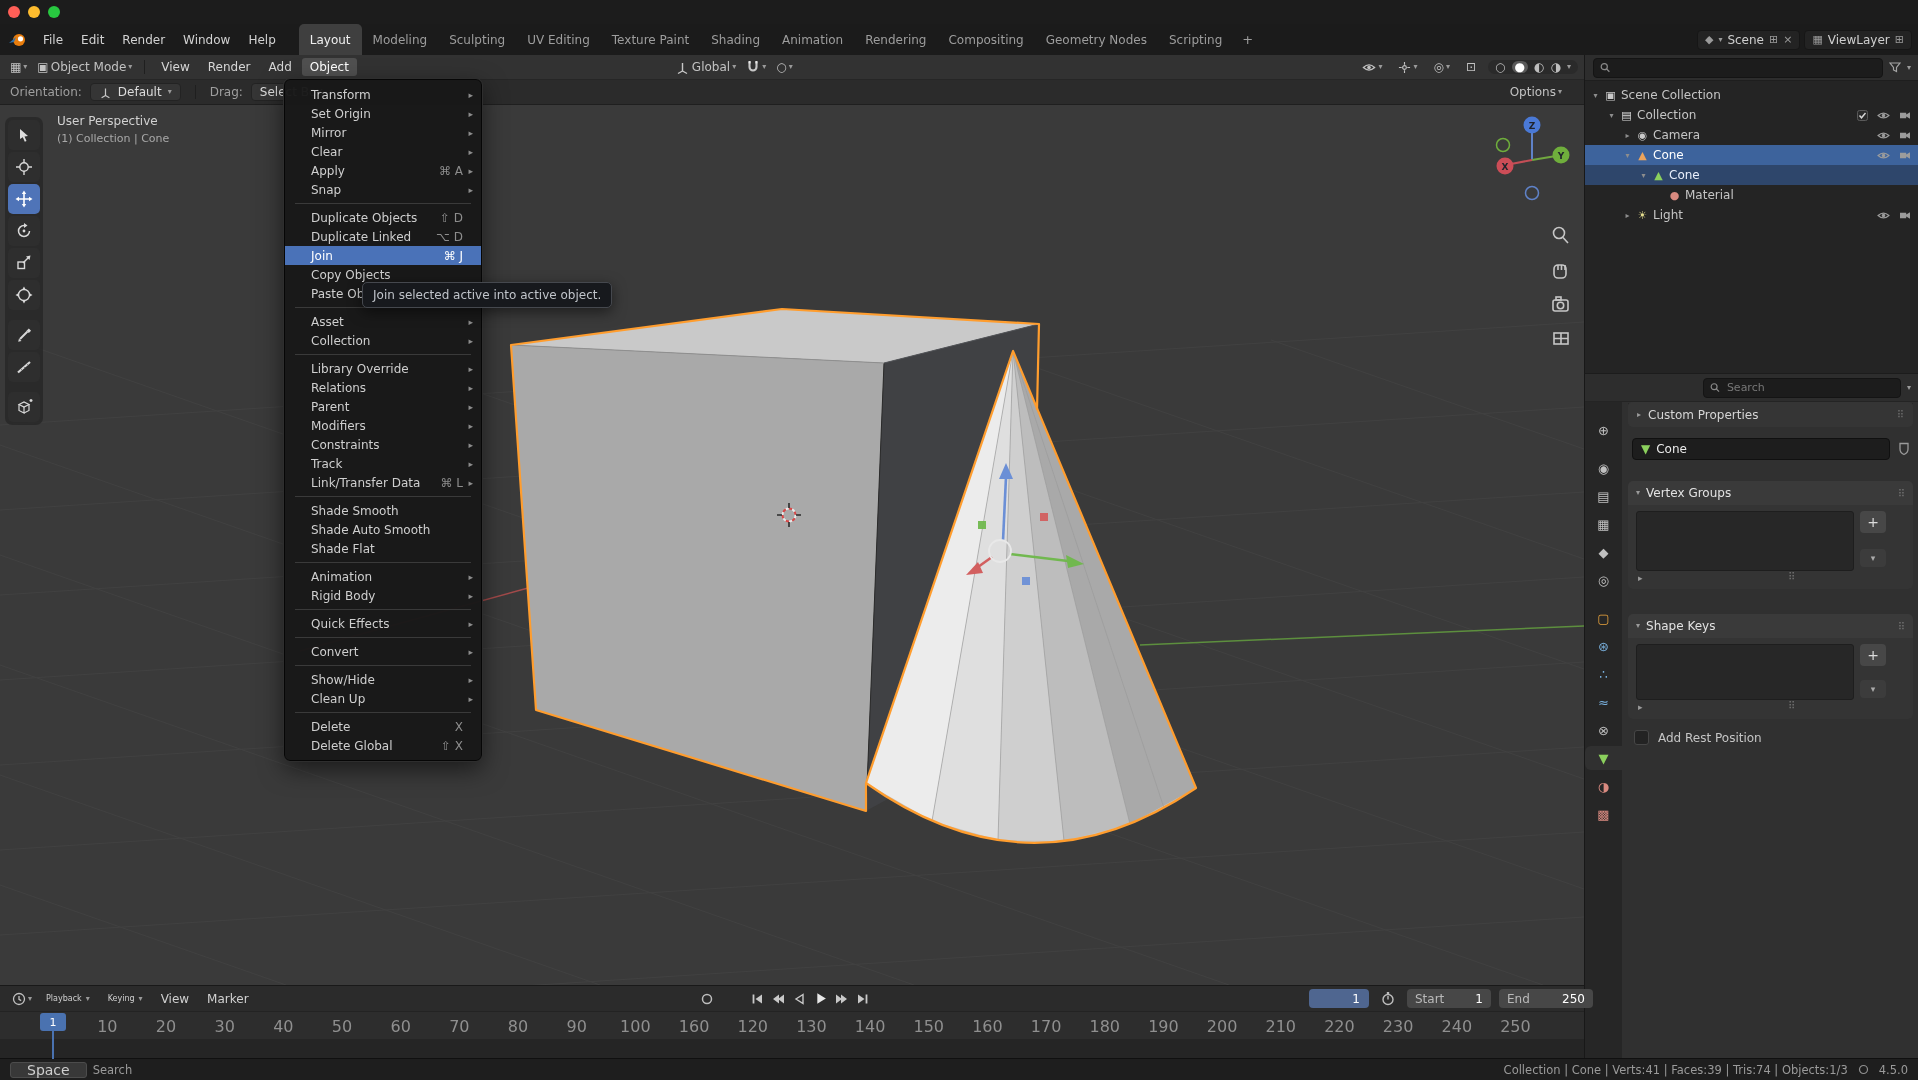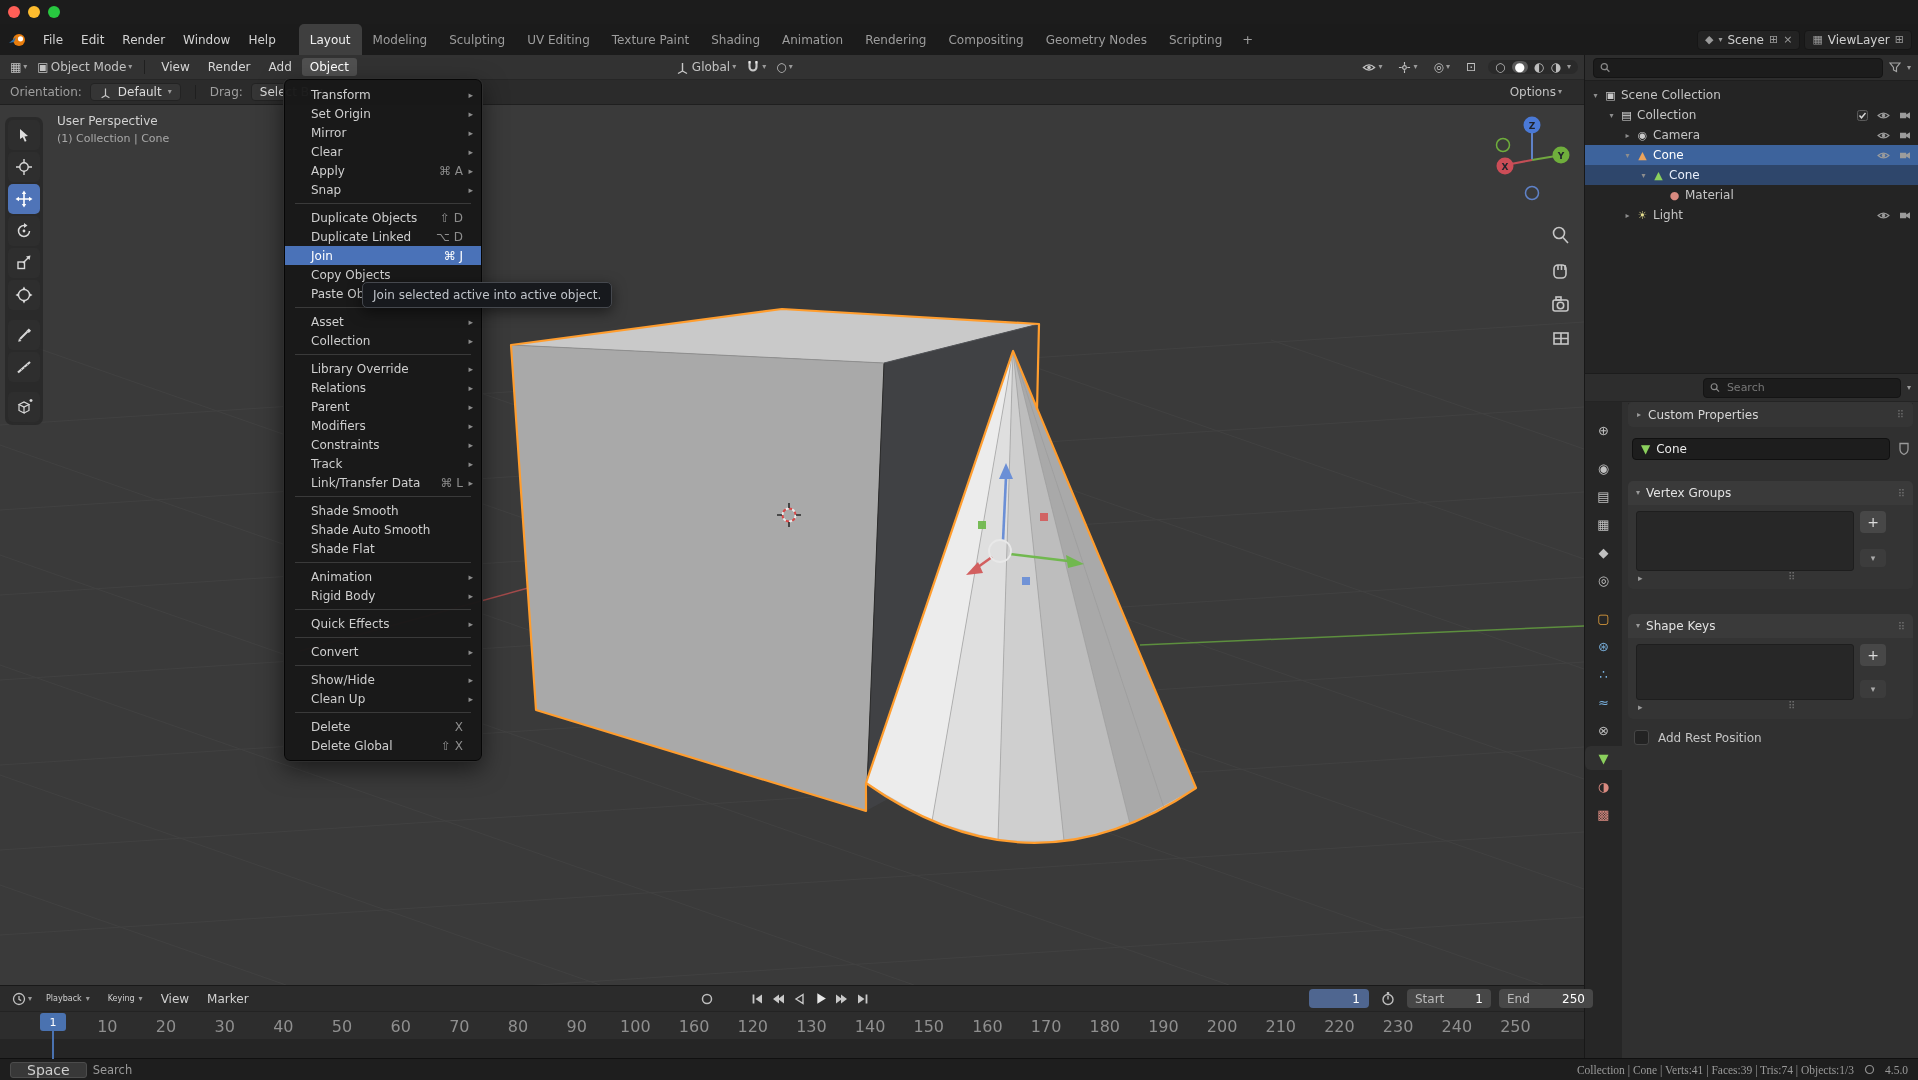--- a/index.html
+++ b/index.html
@@ -117,21 +117,21 @@
   #ruler-nums{position:absolute;left:78px;top:0;display:flex;height:28px;align-items:center;}
   .rnum{width:58.68px;text-align:center;font-size:16px;color:#8f8f8f;}
   #tl-track{position:absolute;left:0;top:53px;width:1584px;height:20px;background:#252525;}
   #playhead{position:absolute;left:40px;top:27px;width:26px;height:18px;background:#4a72b0;border-radius:3px;color:#fff;font-size:11px;display:flex;align-items:center;justify-content:center;z-index:5;}
   #playhead-stem{position:absolute;left:52px;top:45px;width:2px;height:28px;background:#4a72b0;z-index:4;}
   .tfield{position:absolute;top:3px;height:19px;border-radius:4px;display:flex;align-items:center;box-sizing:border-box;}
 
   
   #statusbar{left:0;top:1058px;width:1918px;height:22px;background:#1e1e1e;border-top:1px solid #101010;display:flex;align-items:center;padding:0 10px;box-sizing:border-box;color:#9a9a9a;font-size:11.5px;}
   .keycap{background:#383838;border:1px solid #4c4c4c;border-radius:3px;padding:0 16px;font-size:14px;color:#cfcfcf;height:14px;display:flex;align-items:center;margin-right:6px;}
-  #sb-right{margin-left:auto;display:flex;align-items:center;gap:10px;font-family:Liberation Serif, serif;}
+  #sb-right{margin-left:auto;display:flex;align-items:center;gap:10px;}
 </style>
 </head>
 <body>
 
 <div id="app">
 
   <div id="titlebar" class="abs">
     <span class="tlight" style="background:#ff5f57"></span>
     <span class="tlight" style="background:#febc2e"></span>
     <span class="tlight" style="background:#28c840"></span>

